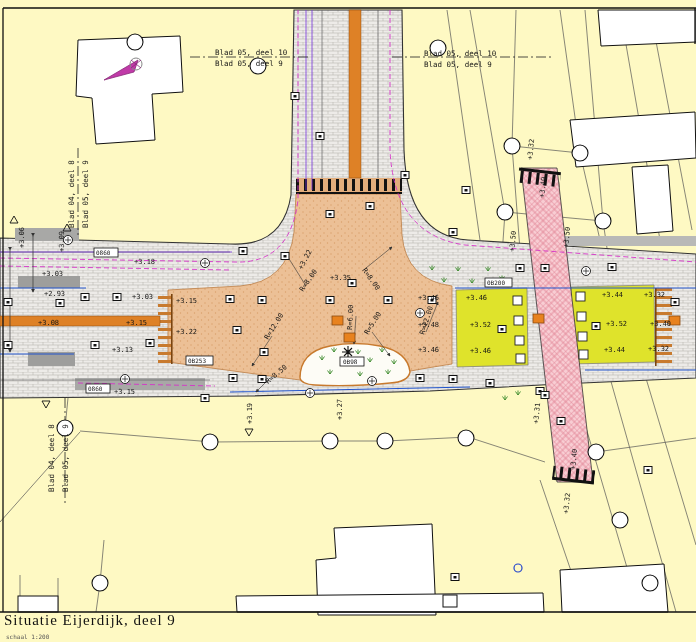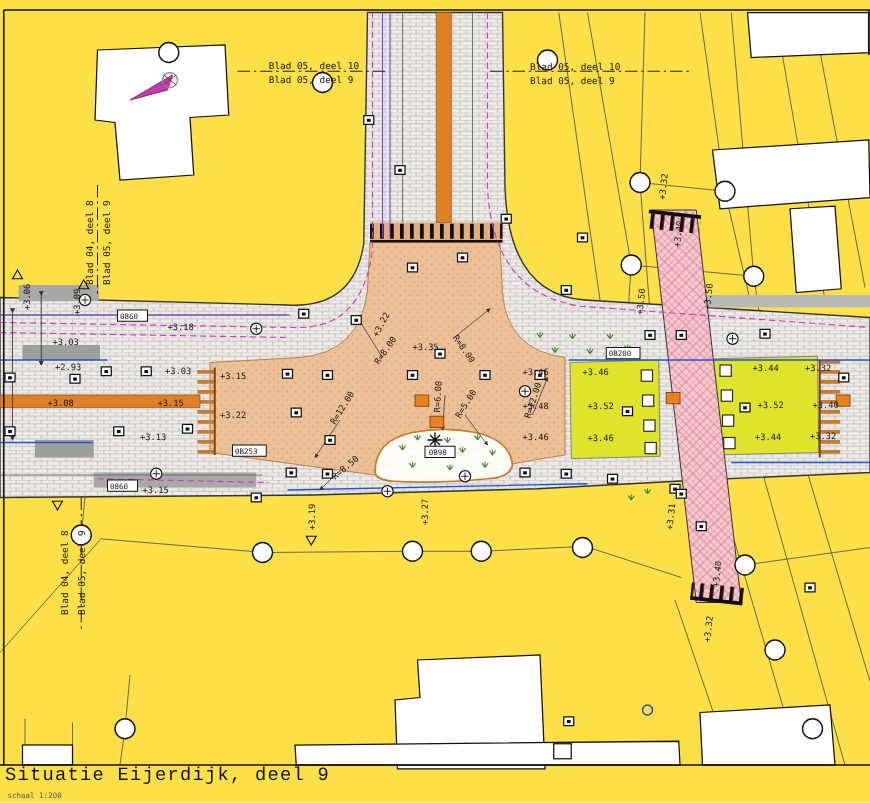--- a/index.html
+++ b/index.html
@@ -1,21 +1,21 @@
 <!DOCTYPE html>
 <html><head>
 <meta charset="utf-8">
 <style>
   html,body{margin:0;padding:0;background:#ffffff;}
-  #stage{position:relative;width:696px;height:642px;background:#fde047;overflow:hidden;
+  #stage{position:relative;width:696px;height:642px;background:#fef9c3;overflow:hidden;
          font-family:"DejaVu Sans Mono", monospace;}
   svg{position:absolute;left:0;top:0;}
   svg text{font-family:"DejaVu Sans Mono", monospace;fill:#161616;}
   .title{position:absolute;left:4px;top:612px;font-size:15px;letter-spacing:1px;color:#111;
-         font-family:Liberation Mono, monospace;white-space:nowrap;}
+         font-family:Liberation Serif, serif;white-space:nowrap;}
   .scalenote{position:absolute;left:6px;top:633px;font-size:6px;color:#555;
          font-family:"DejaVu Sans Mono", monospace;}
 </style>
 </head>
 <body>
 
 <div id="stage">
 <svg width="696" height="642" viewBox="0 0 696 642">
   <defs>
     <pattern id="stones" width="10" height="6" patternUnits="userSpaceOnUse">

